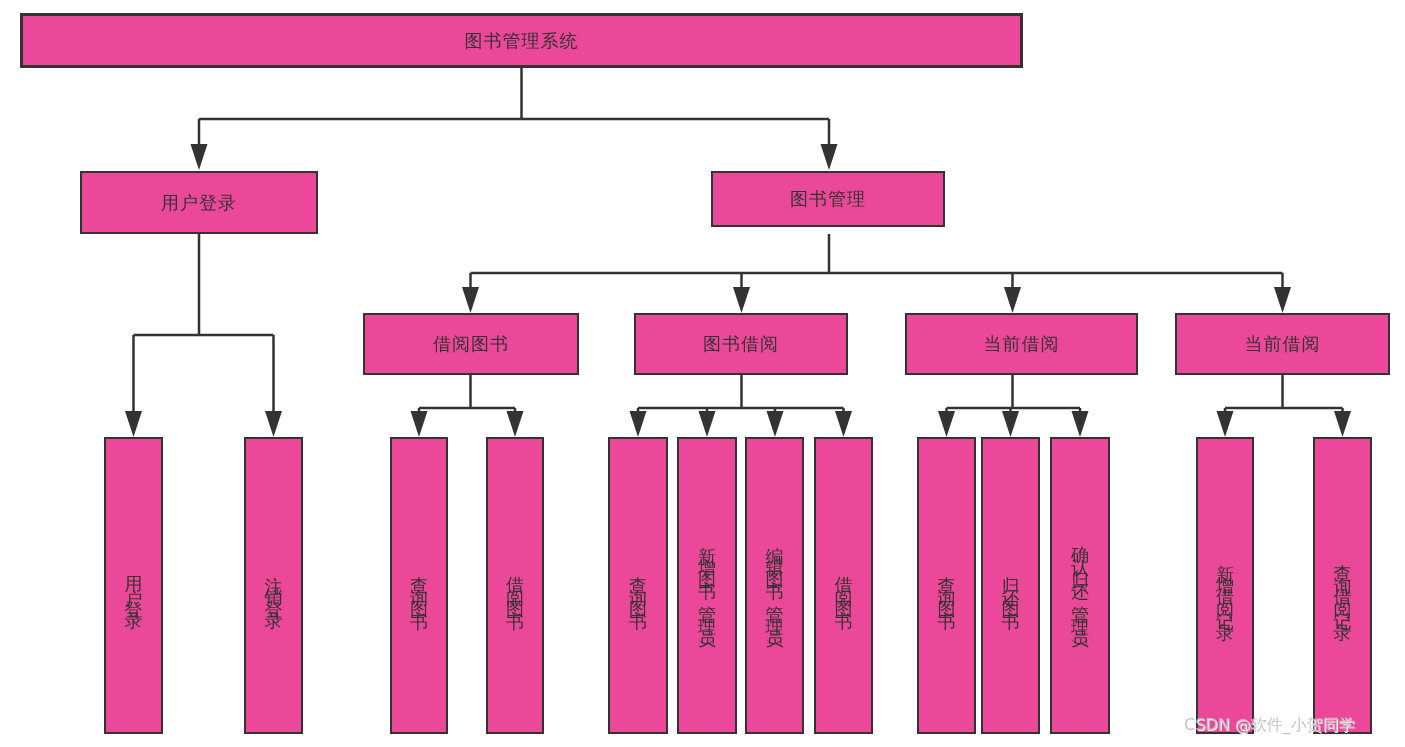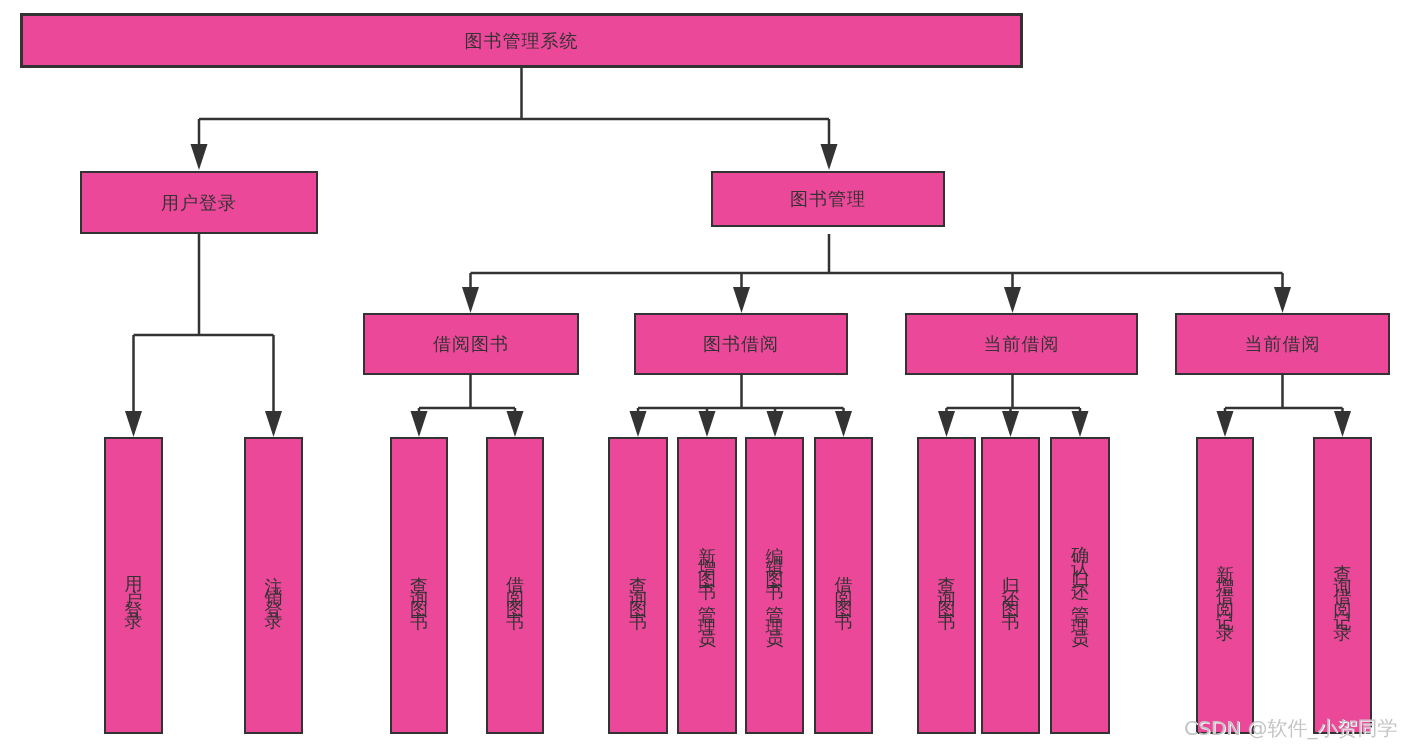--- a/index.html
+++ b/index.html
@@ -47,21 +47,21 @@
     text-orientation: mixed;
     font-size: 18px;
     letter-spacing: 12px;
     line-height: 1;
     white-space: nowrap;
   }
   .watermark {
     position: absolute;
     left: 1184px;
     top: 715px;
-    font-size: 20px;
+    font-size: 16px;
     color: #c4c4c4;
     z-index: 3;
     white-space: nowrap;
     text-shadow: 1px 1px 0 #ffffff;
   }
 </style>
 </head>
 <body>
 
 <div class="canvas">

